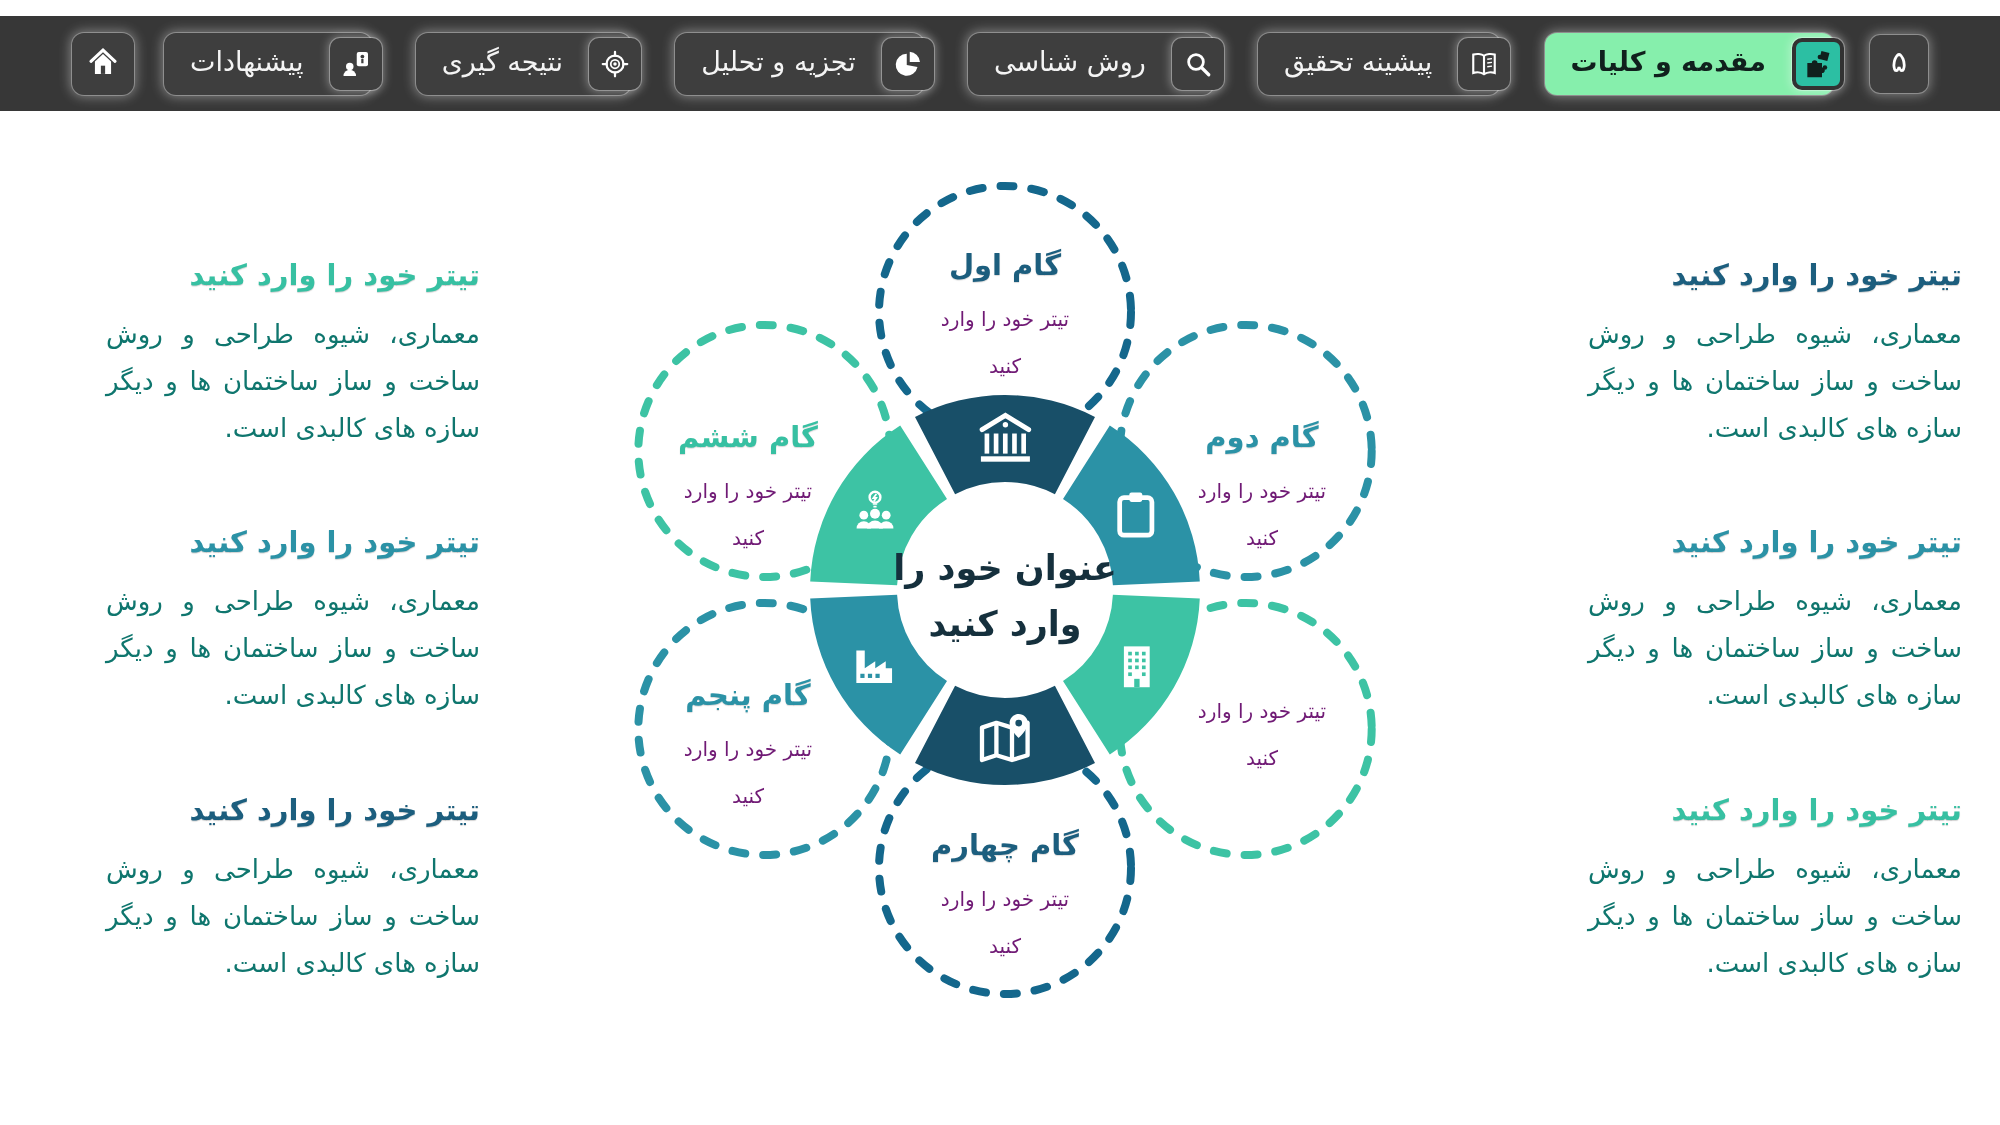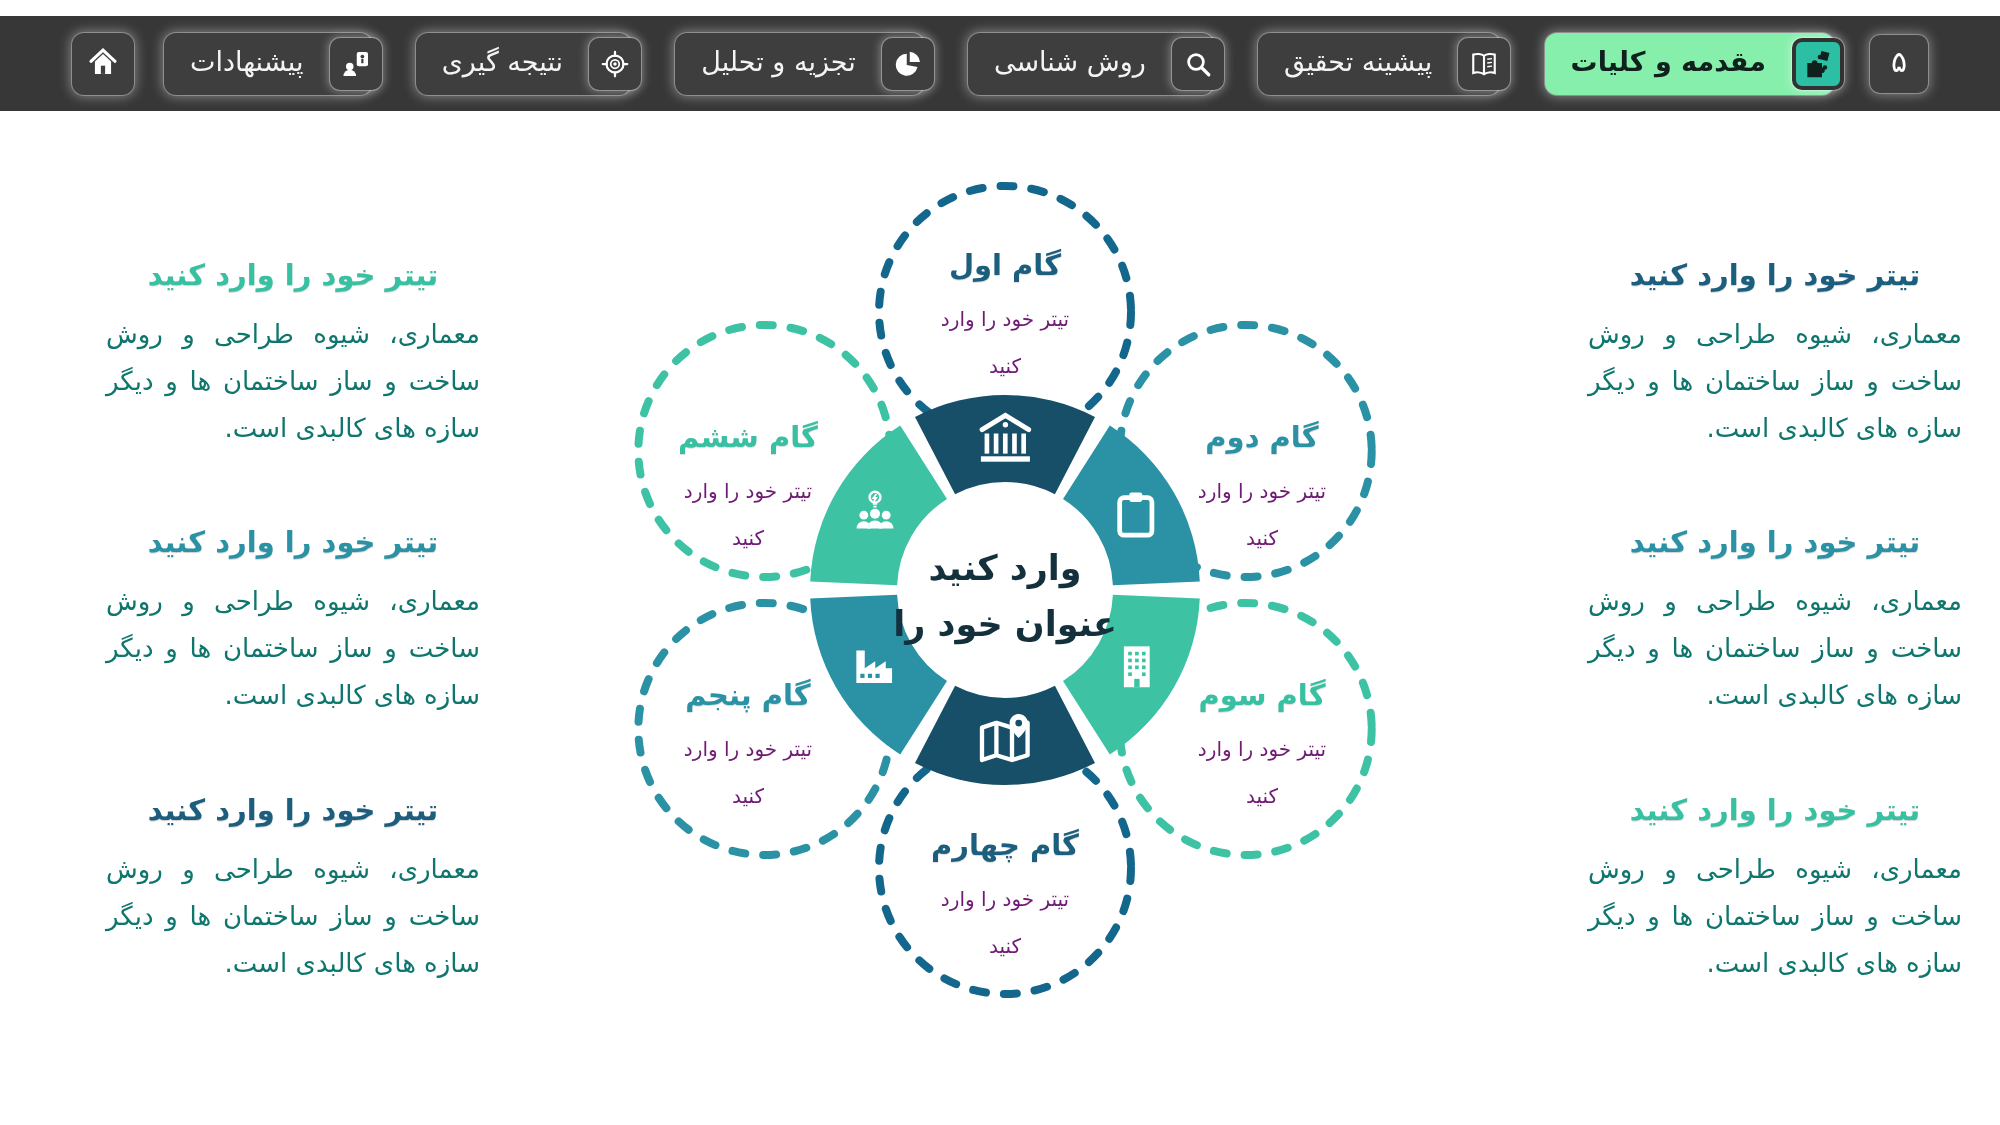--- a/index.html
+++ b/index.html
@@ -54,21 +54,21 @@
   .petal-body{margin-top:12px;font-size:20px;line-height:47px;color:#701a75;}
   .petal-body span{display:block;}
   .c-dark{color:#1c5e7e;}
   .c-medium{color:#2b92a6;}
   .c-green{color:#37c0a2;}
   
   .sideblock{position:absolute;width:374px;direction:rtl;}
   .col-left{left:106px;}
   .col-right{left:1588px;}
   .sb-title{
-    text-align:center;font-size:29px;font-weight:bold;line-height:40px;
+    font-size:29px;font-weight:bold;line-height:40px;
     text-shadow:0 1px 1px rgba(0,0,0,.18);white-space:nowrap;
   }
   .sb-body{
     margin-top:16px;font-size:26px;line-height:47px;color:#0f766e;
     text-align:justify;text-align-last:right;
   }
 </style>
 </head>
 <body>
 
@@ -236,40 +236,39 @@
       <circle cx="6.4" cy="13.6" r="2.2" fill="#fff"></circle>
       <circle cx="17.6" cy="13.6" r="2.2" fill="#fff"></circle>
       <circle cx="12" cy="12.9" r="2.5" fill="#fff"></circle>
       <path d="M2.8 20.2 a3.6 3.6 0 0 1 7.2 0 z" fill="#fff"></path>
       <path d="M14 20.2 a3.6 3.6 0 0 1 7.2 0 z" fill="#fff"></path>
       <path d="M8 20.2 a4 4 0 0 1 8 0 z" fill="#fff"></path>
     </g>
   </svg>
 
   <div class="center-title">
+    <div>عنوان خود را</div>
     <div>وارد کنید</div>
-    <div>عنوان خود را</div>
   </div>
 
   <div class="petal" style="left:875px;top:246px;">
     <div class="petal-title c-dark">گام اول</div>
     <div class="petal-body">
       <span>تیتر خود را وارد</span>
         <span>کنید</span>
     </div>
   </div>
   <div class="petal" style="left:1132px;top:418px;">
     <div class="petal-title c-medium">گام دوم</div>
     <div class="petal-body">
       <span>تیتر خود را وارد</span>
         <span>کنید</span>
     </div>
   </div>
   <div class="petal" style="left:1132px;top:676px;">
-    <div class="petal-title c-green">گام سوم</div>
     <div class="petal-body">
       <span>تیتر خود را وارد</span>
         <span>کنید</span>
     </div>
   </div>
   <div class="petal" style="left:875px;top:826px;">
     <div class="petal-title c-dark">گام چهارم</div>
     <div class="petal-body">
       <span>تیتر خود را وارد</span>
         <span>کنید</span>

